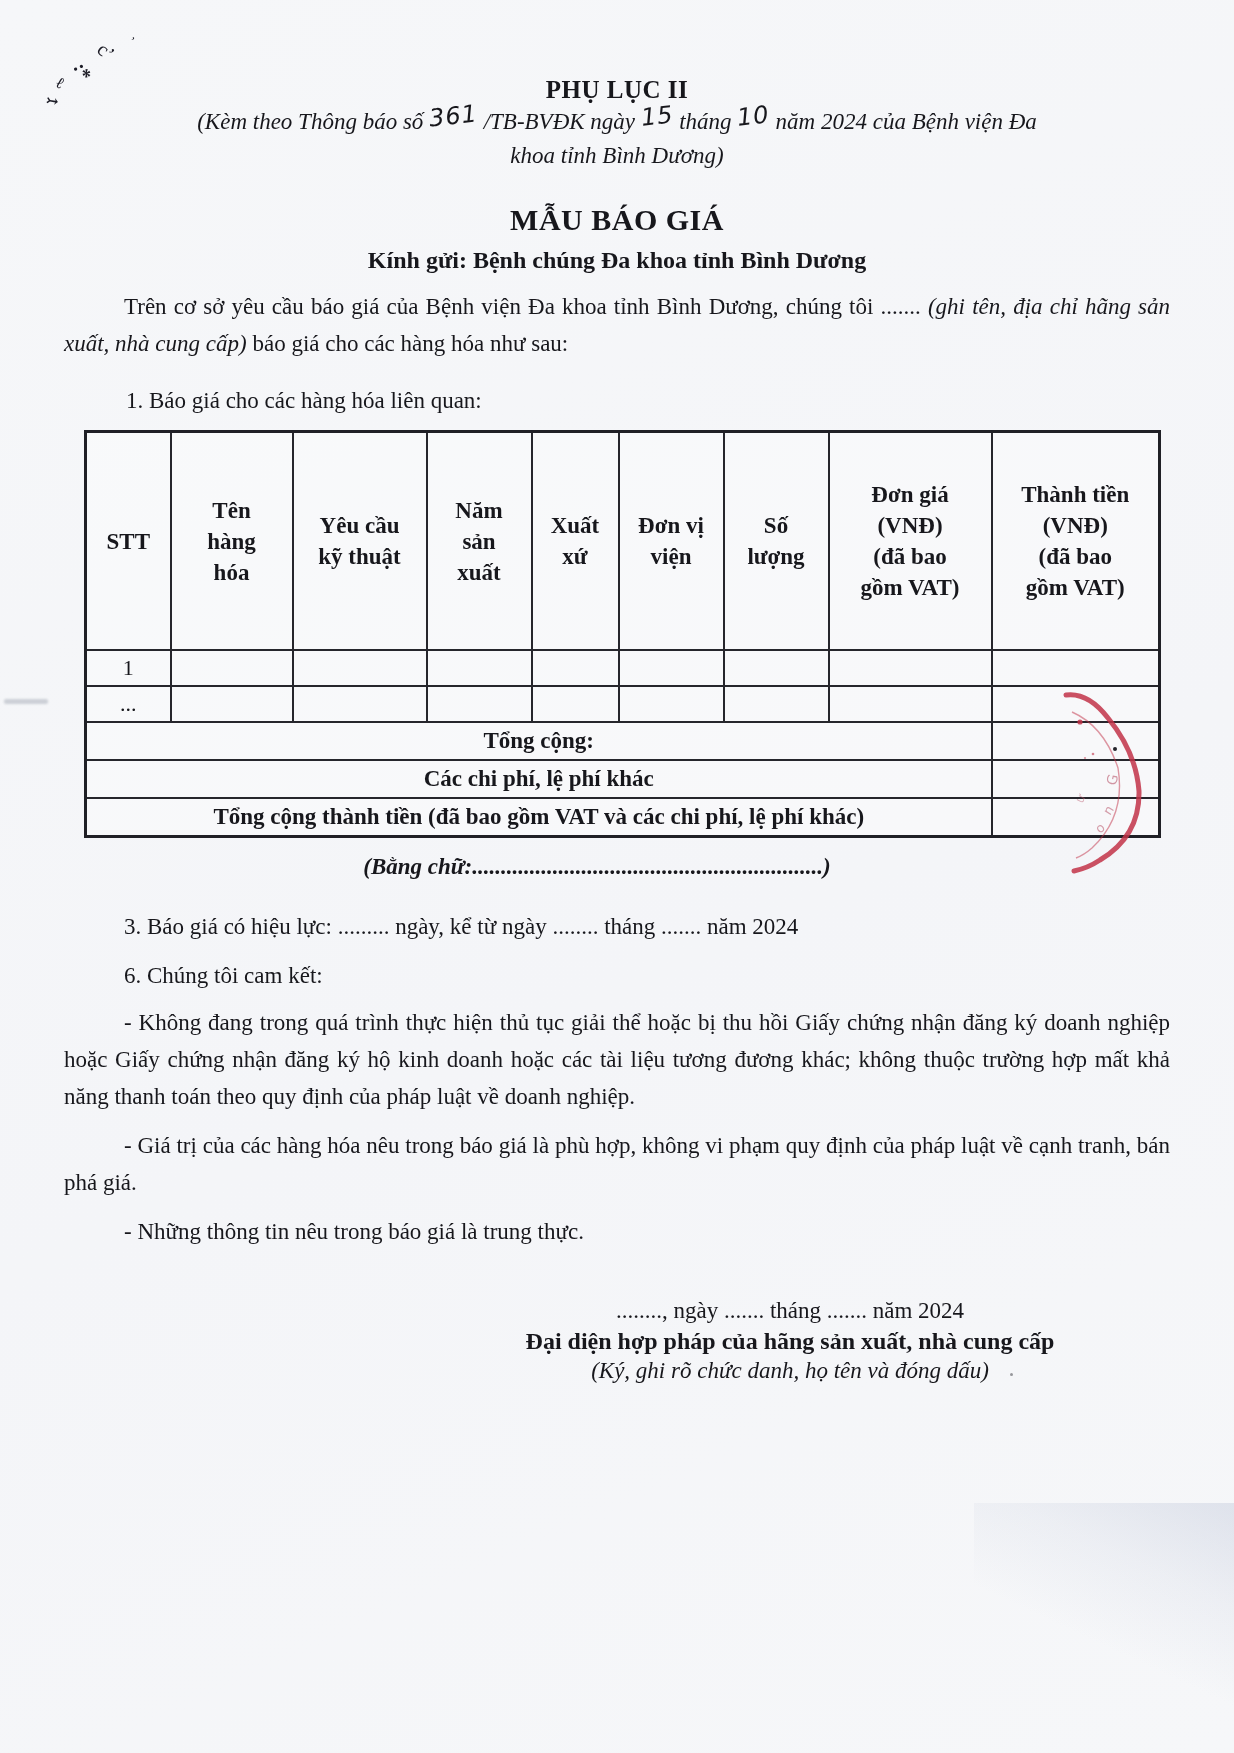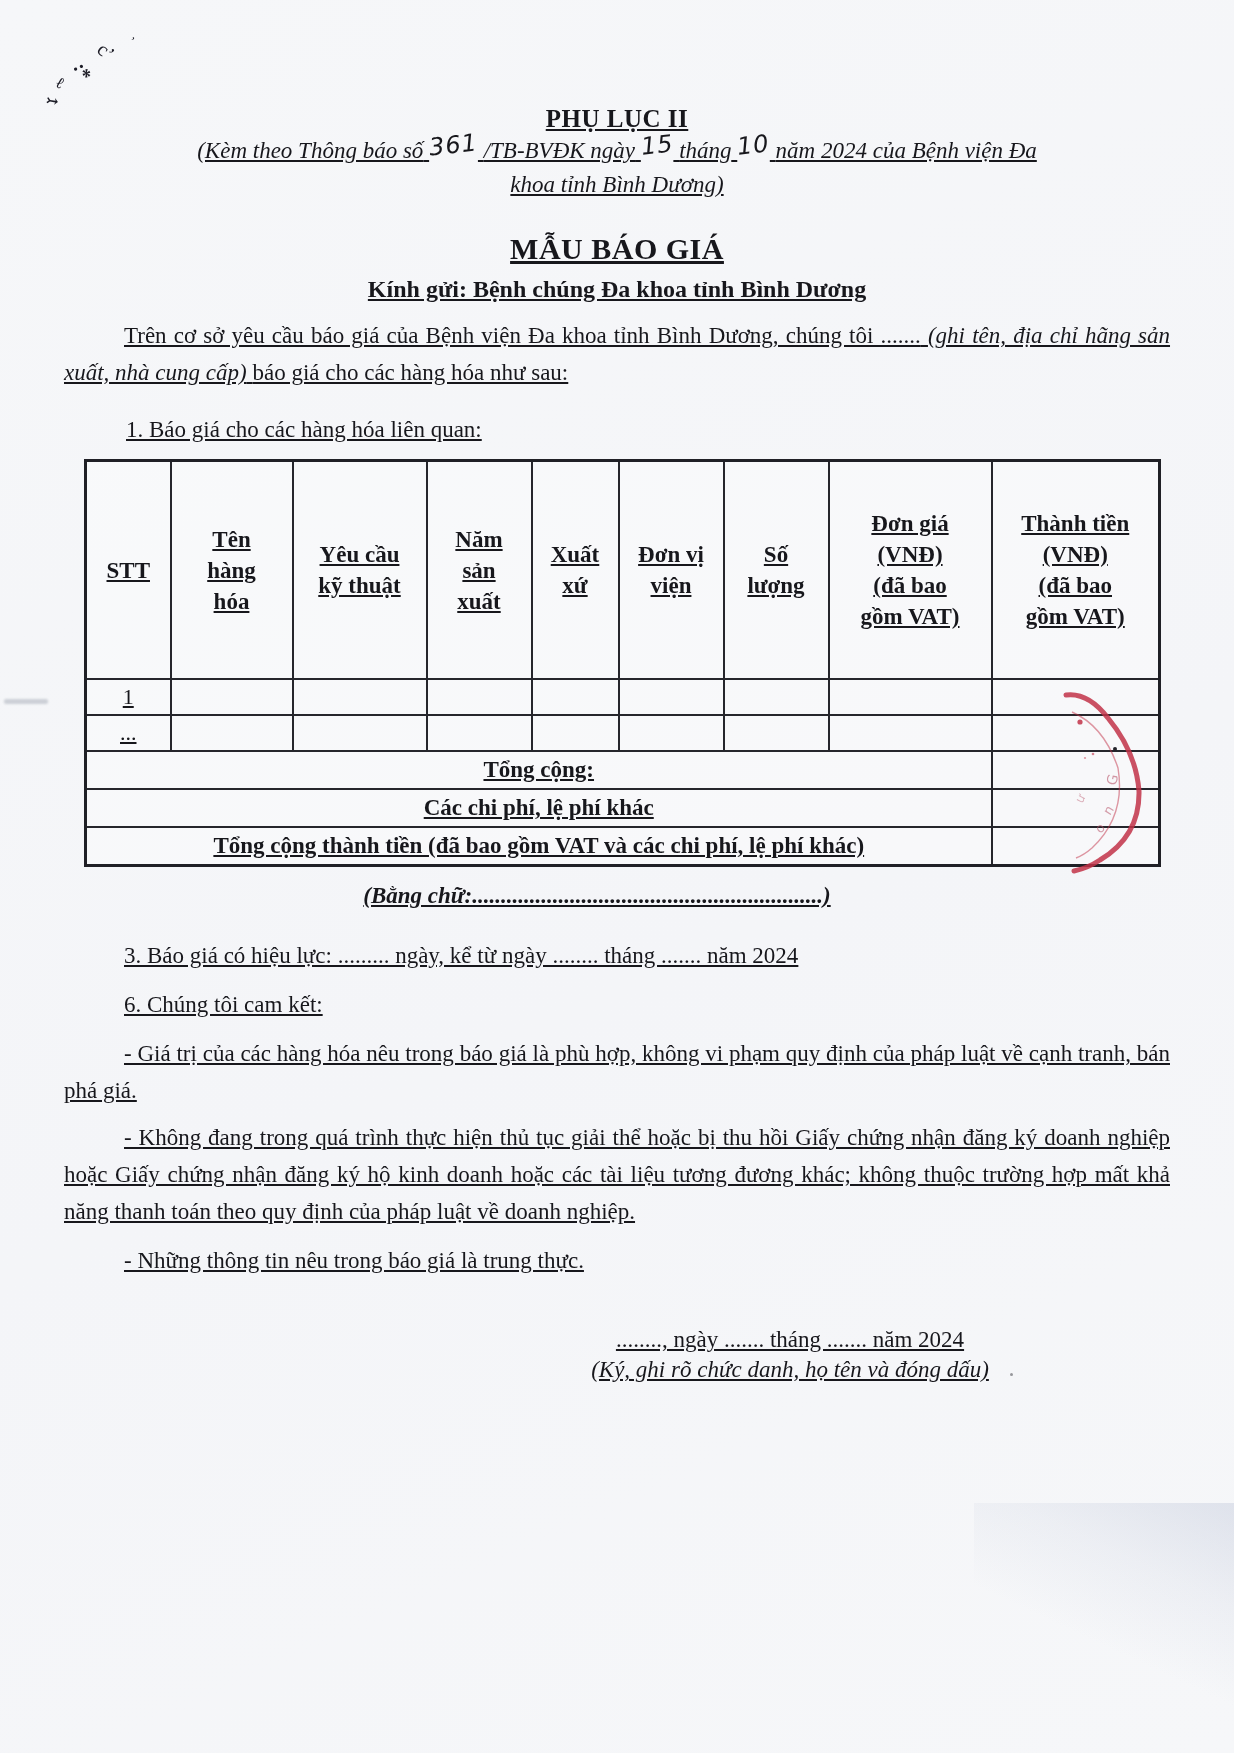--- a/index.html
+++ b/index.html
@@ -5,21 +5,21 @@
   html,body{margin:0;padding:0;background:#e8e9ec;}
   .page{
     position:relative;
     width:1234px;height:1753px;
     margin:0 auto;
     background:linear-gradient(155deg,#f6f7f9 0%,#f4f5f8 55%,#f6f7f9 100%);
     font-family:"Liberation Serif","DejaVu Serif",serif;
     color:#17171c;
     overflow:hidden;
   }
-  .content{padding:105px 64px 0 64px;text-decoration:underline;}
+  .content{padding:76px 64px 0 64px;}
   .center{text-align:center;}
   .appendix-title{font-size:25px;font-weight:bold;margin:0;letter-spacing:.5px;}
   .note-line{font-style:italic;font-size:23px;line-height:34px;}
   .note-line .hand{
     font-family:"DejaVu Sans",sans-serif;
     font-style:italic;font-size:24px;
     display:inline-block;transform:rotate(-6deg);
     position:relative;top:-5px;letter-spacing:1px;
   }
   .form-title{font-size:30px;font-weight:bold;margin:30px 0 0 0;letter-spacing:.5px;}
@@ -182,26 +182,27 @@
           <td></td>
         </tr>
       </tbody>
     </table>
 
     <p class="amount-words">(Bằng chữ:.............................................................)</p>
 
     <p class="body-par" style="margin-top:28px;">3. Báo giá có hiệu lực: ......... ngày, kể từ ngày ........ tháng ....... năm 2024</p>
     <p class="body-par" style="margin-top:12px;">6. Chúng tôi cam kết:</p>
 
+    <p class="body-par" style="margin-top:10px;">- Không đang trong quá trình thực hiện thủ tục giải thể hoặc bị thu hồi Giấy chứng nhận đăng ký doanh nghiệp hoặc Giấy chứng nhận đăng ký hộ kinh doanh hoặc các tài liệu tương đương khác; không thuộc trường hợp mất khả năng thanh toán theo quy định của pháp luật về doanh nghiệp.</p>
     <p class="body-par" style="margin-top:12px;">- Giá trị của các hàng hóa nêu trong báo giá là phù hợp, không vi phạm quy định của pháp luật về cạnh tranh, bán phá giá.</p>
-    <p class="body-par" style="margin-top:10px;">- Không đang trong quá trình thực hiện thủ tục giải thể hoặc bị thu hồi Giấy chứng nhận đăng ký doanh nghiệp hoặc Giấy chứng nhận đăng ký hộ kinh doanh hoặc các tài liệu tương đương khác; không thuộc trường hợp mất khả năng thanh toán theo quy định của pháp luật về doanh nghiệp.</p>
     <p class="body-par" style="margin-top:12px;">- Những thông tin nêu trong báo giá là trung thực.</p>
 
     <div class="sig-block">
       <div class="sig-date">........, ngày ....... tháng ....... năm 2024</div>
+      <div class="sig-role">Đại diện hợp pháp của hãng sản xuất, nhà cung cấp</div>
       <div class="sig-note">(Ký, ghi rõ chức danh, họ tên và đóng dấu)</div>
     </div>
 
   </div>
 
   <svg class="stamp" width="125" height="210" viewBox="0 0 125 210">
     <path d="M 30 19 Q 52 16 72 42 Q 100 76 103 115 Q 104 160 64 184 Q 52 192 38 195" fill="none" stroke="#c23248" stroke-width="5" stroke-linecap="round" opacity="0.85"></path>
     <path d="M 36 36 Q 68 50 82 92 Q 90 140 56 172 Q 48 179 40 182" fill="none" stroke="#c23248" stroke-width="1.4" opacity="0.5"></path>
     <circle cx="44" cy="46" r="2.6" fill="#c23248" opacity="0.85"></circle>
     <circle cx="57" cy="78" r="1.3" fill="#c23248" opacity="0.6"></circle>

